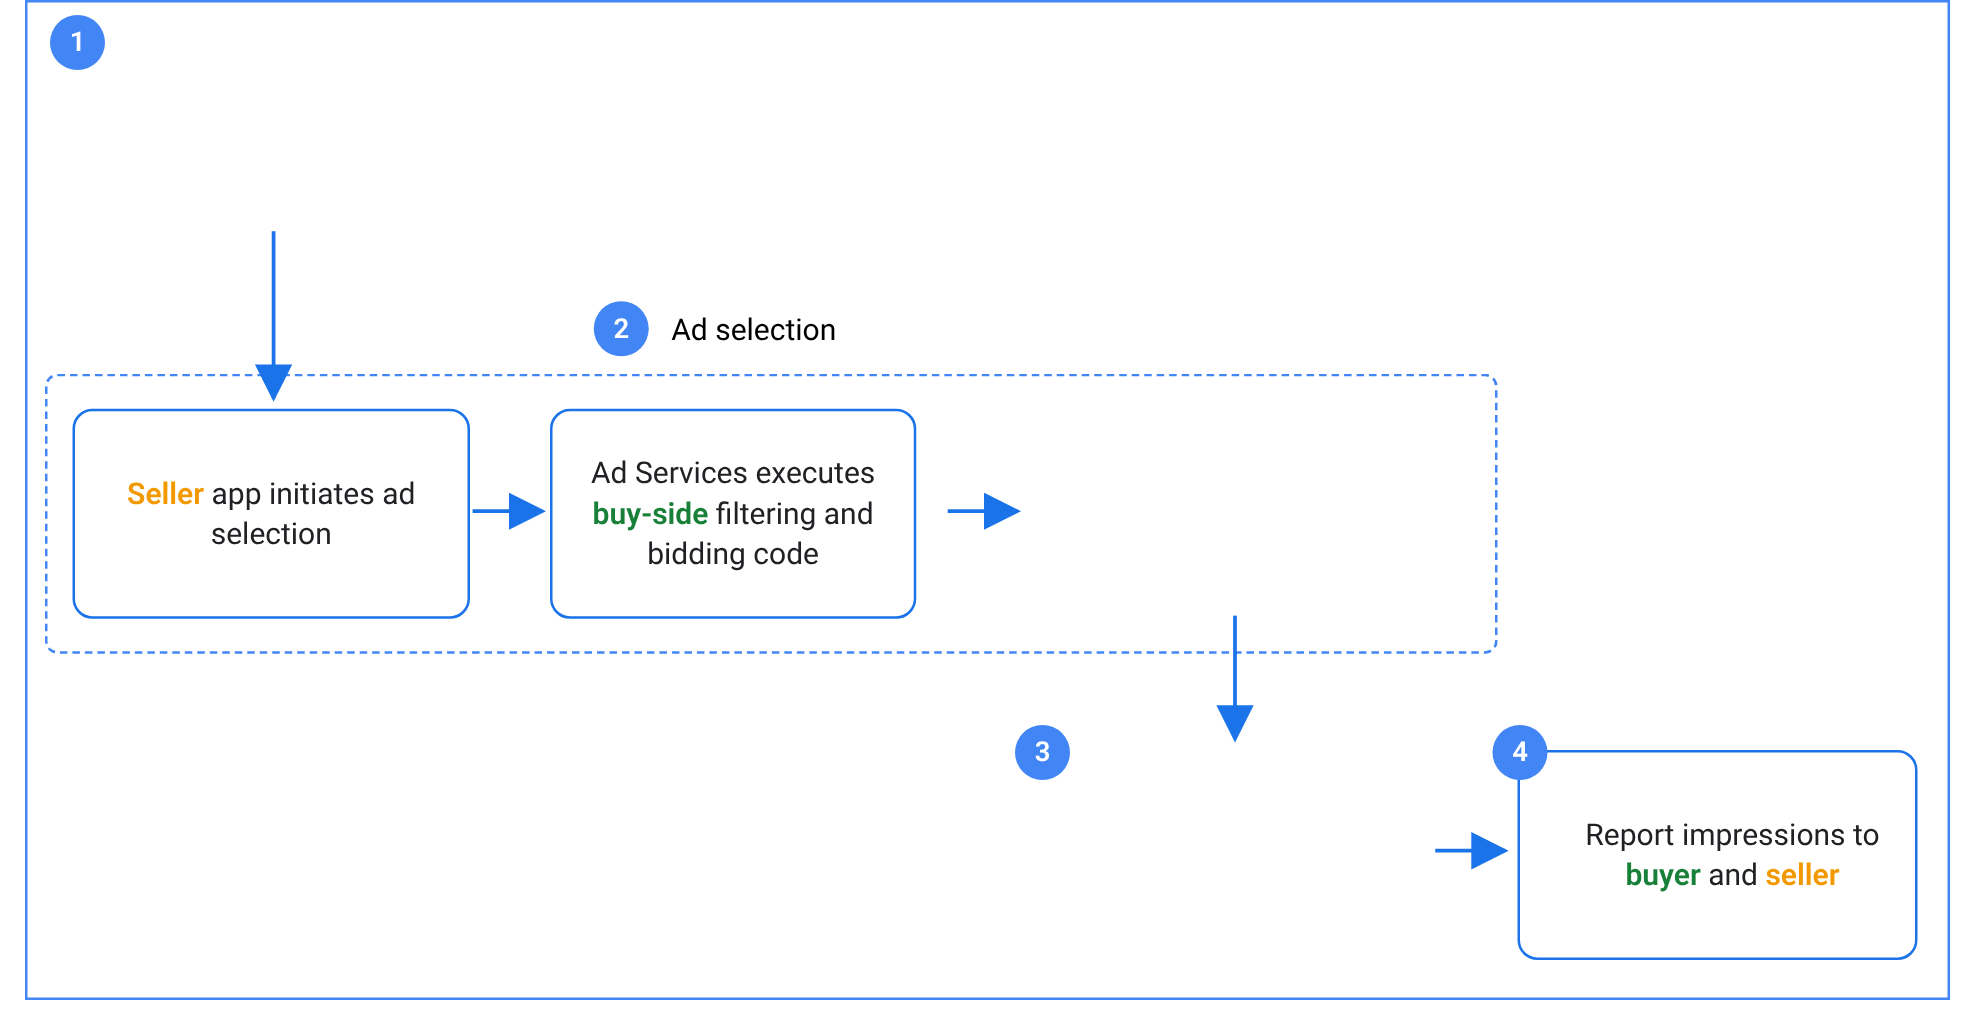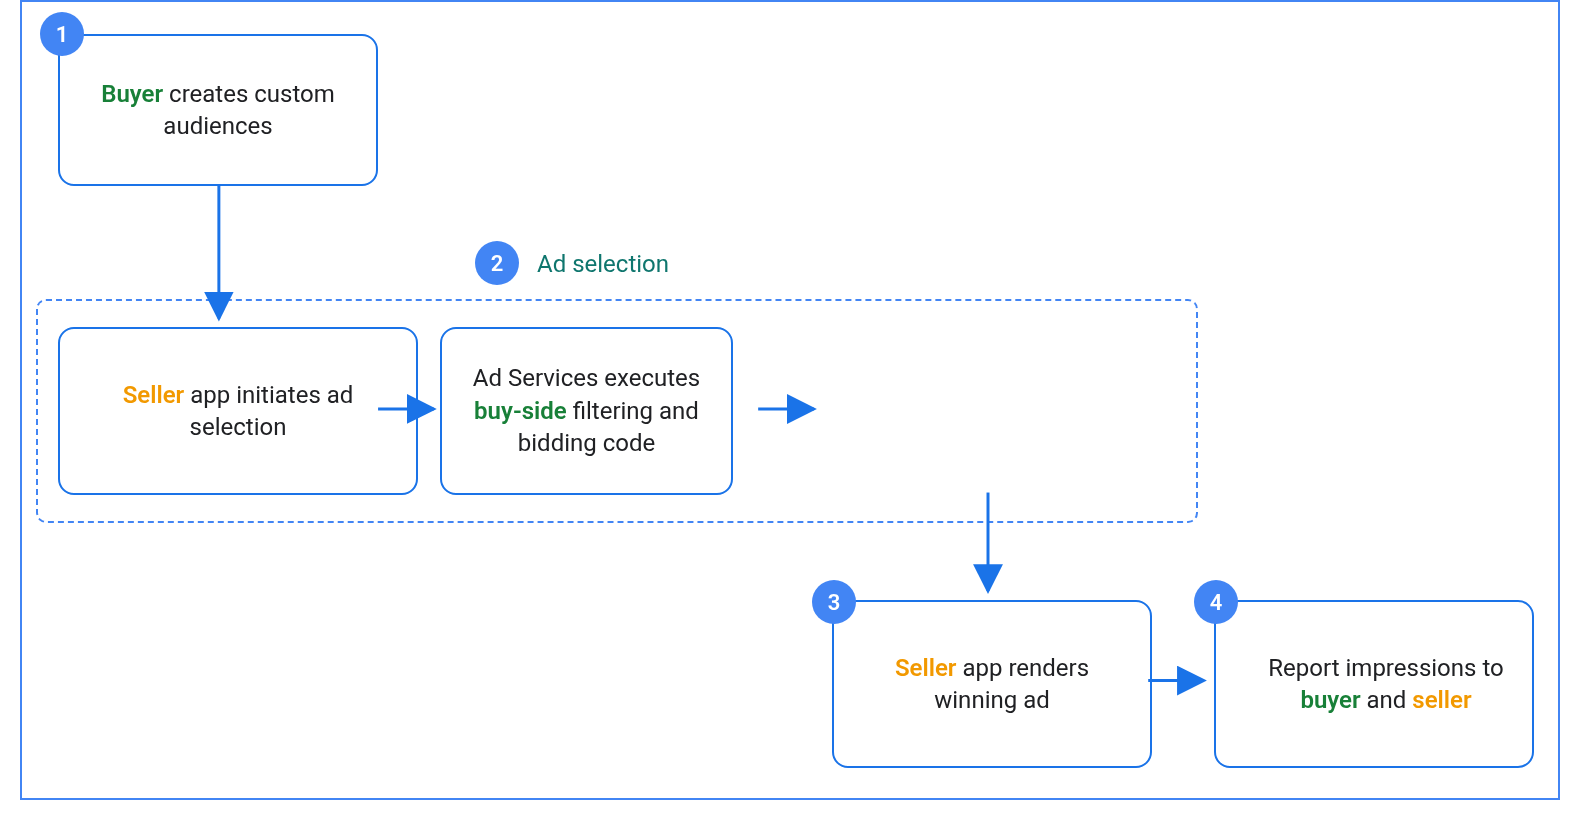--- a/index.html
+++ b/index.html
@@ -48,21 +48,21 @@
     z-index: 5;
   }
   .group {
     position: absolute;
     border: 2.5px dashed #4285f4;
     border-radius: 10px;
   }
   .group-label {
     position: absolute;
     font-size: 24px;
-    color: #0f766e;
+    color: #000000;
   }
   .green { color: #188038; font-weight: 600; }
   .orange { color: #f29900; font-weight: 600; }
   svg.arrows {
     position: absolute;
     left: 0; top: 0;
     width: 100%; height: 100%;
     pointer-events: none;
     z-index: 2;
   }
@@ -71,37 +71,31 @@
 </style>
 </head>
 <body>
 
 <div class="canvas">
 
   <div class="group" style="left:14px; top:297px; width:1162px; height:224px;"></div>
   <div class="badge" style="left:453px; top:239px;">2</div>
   <div class="group-label" style="left:515px; top:248px;">Ad selection</div>
 
-  <div class="node" id="n1" style="left:36px; top:32px; width:320px; height:152px;">
-      <div><span class="green">Buyer</span><span> creates custom audiences</span></div>
-    </div>
   <div class="badge" style="left:18px; top:10px;">1</div>
 
-  <div class="node" id="n2a" style="left:36px; top:325px; width:360px; height:168px;">
+  <div class="node" id="n2a" style="left:36px; top:325px; width:318px; height:168px;">
       <div><span class="orange">Seller</span><span> app initiates ad selection</span></div>
     </div>
 
   <div class="node" id="n2b" style="left:418px; top:325px; width:293px; height:168px;">
       <div><span>Ad Services executes </span><span class="green">buy-side</span><span> filtering and bidding code</span></div>
     </div>
 
 
-  <div class="node" id="n3" style="left:810px; top:598px; width:320px; height:168px;">
-      <div><span class="orange">Seller</span><span> app renders winning ad</span></div>
-    </div>
   <div class="badge" style="left:790px; top:578px;">3</div>
 
   <div class="node" id="n4" style="left:1192px; top:598px; width:320px; height:168px;padding-left:44px;">
       <div><span>Report impressions to </span><span class="green">buyer</span><span> and </span><span class="orange">seller</span></div>
     </div>
   <div class="badge" style="left:1172px; top:578px;">4</div>
 
   <svg class="arrows" viewBox="0 0 1540 800">
     <defs>
       <marker id="ah" markerWidth="12" markerHeight="12" refX="9" refY="5" orient="auto">

